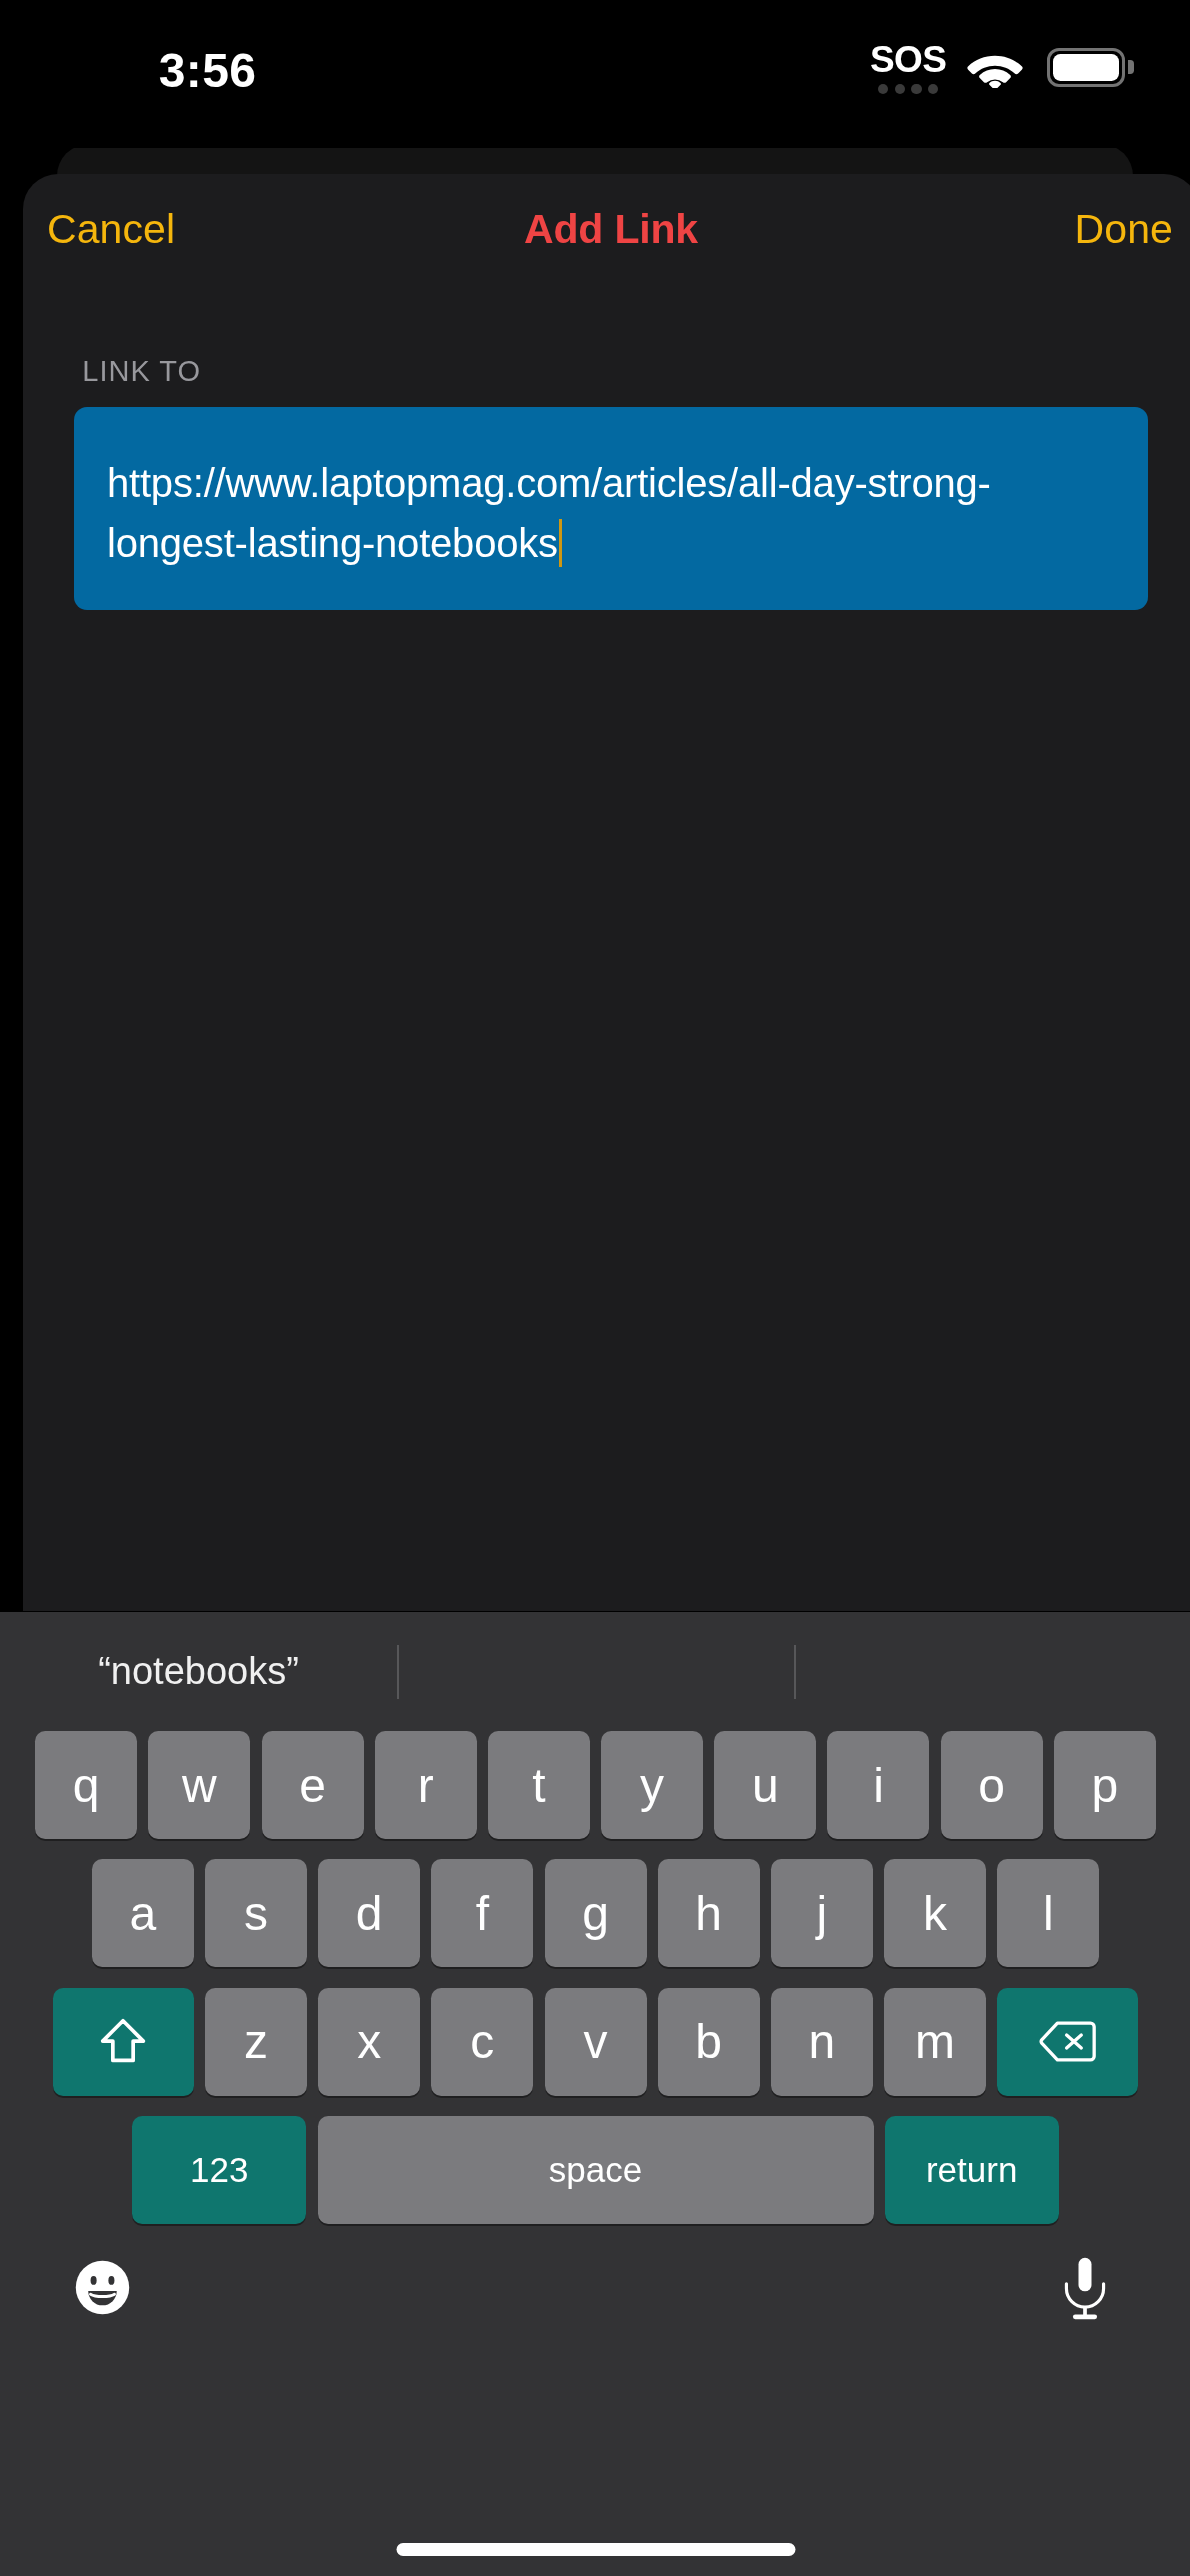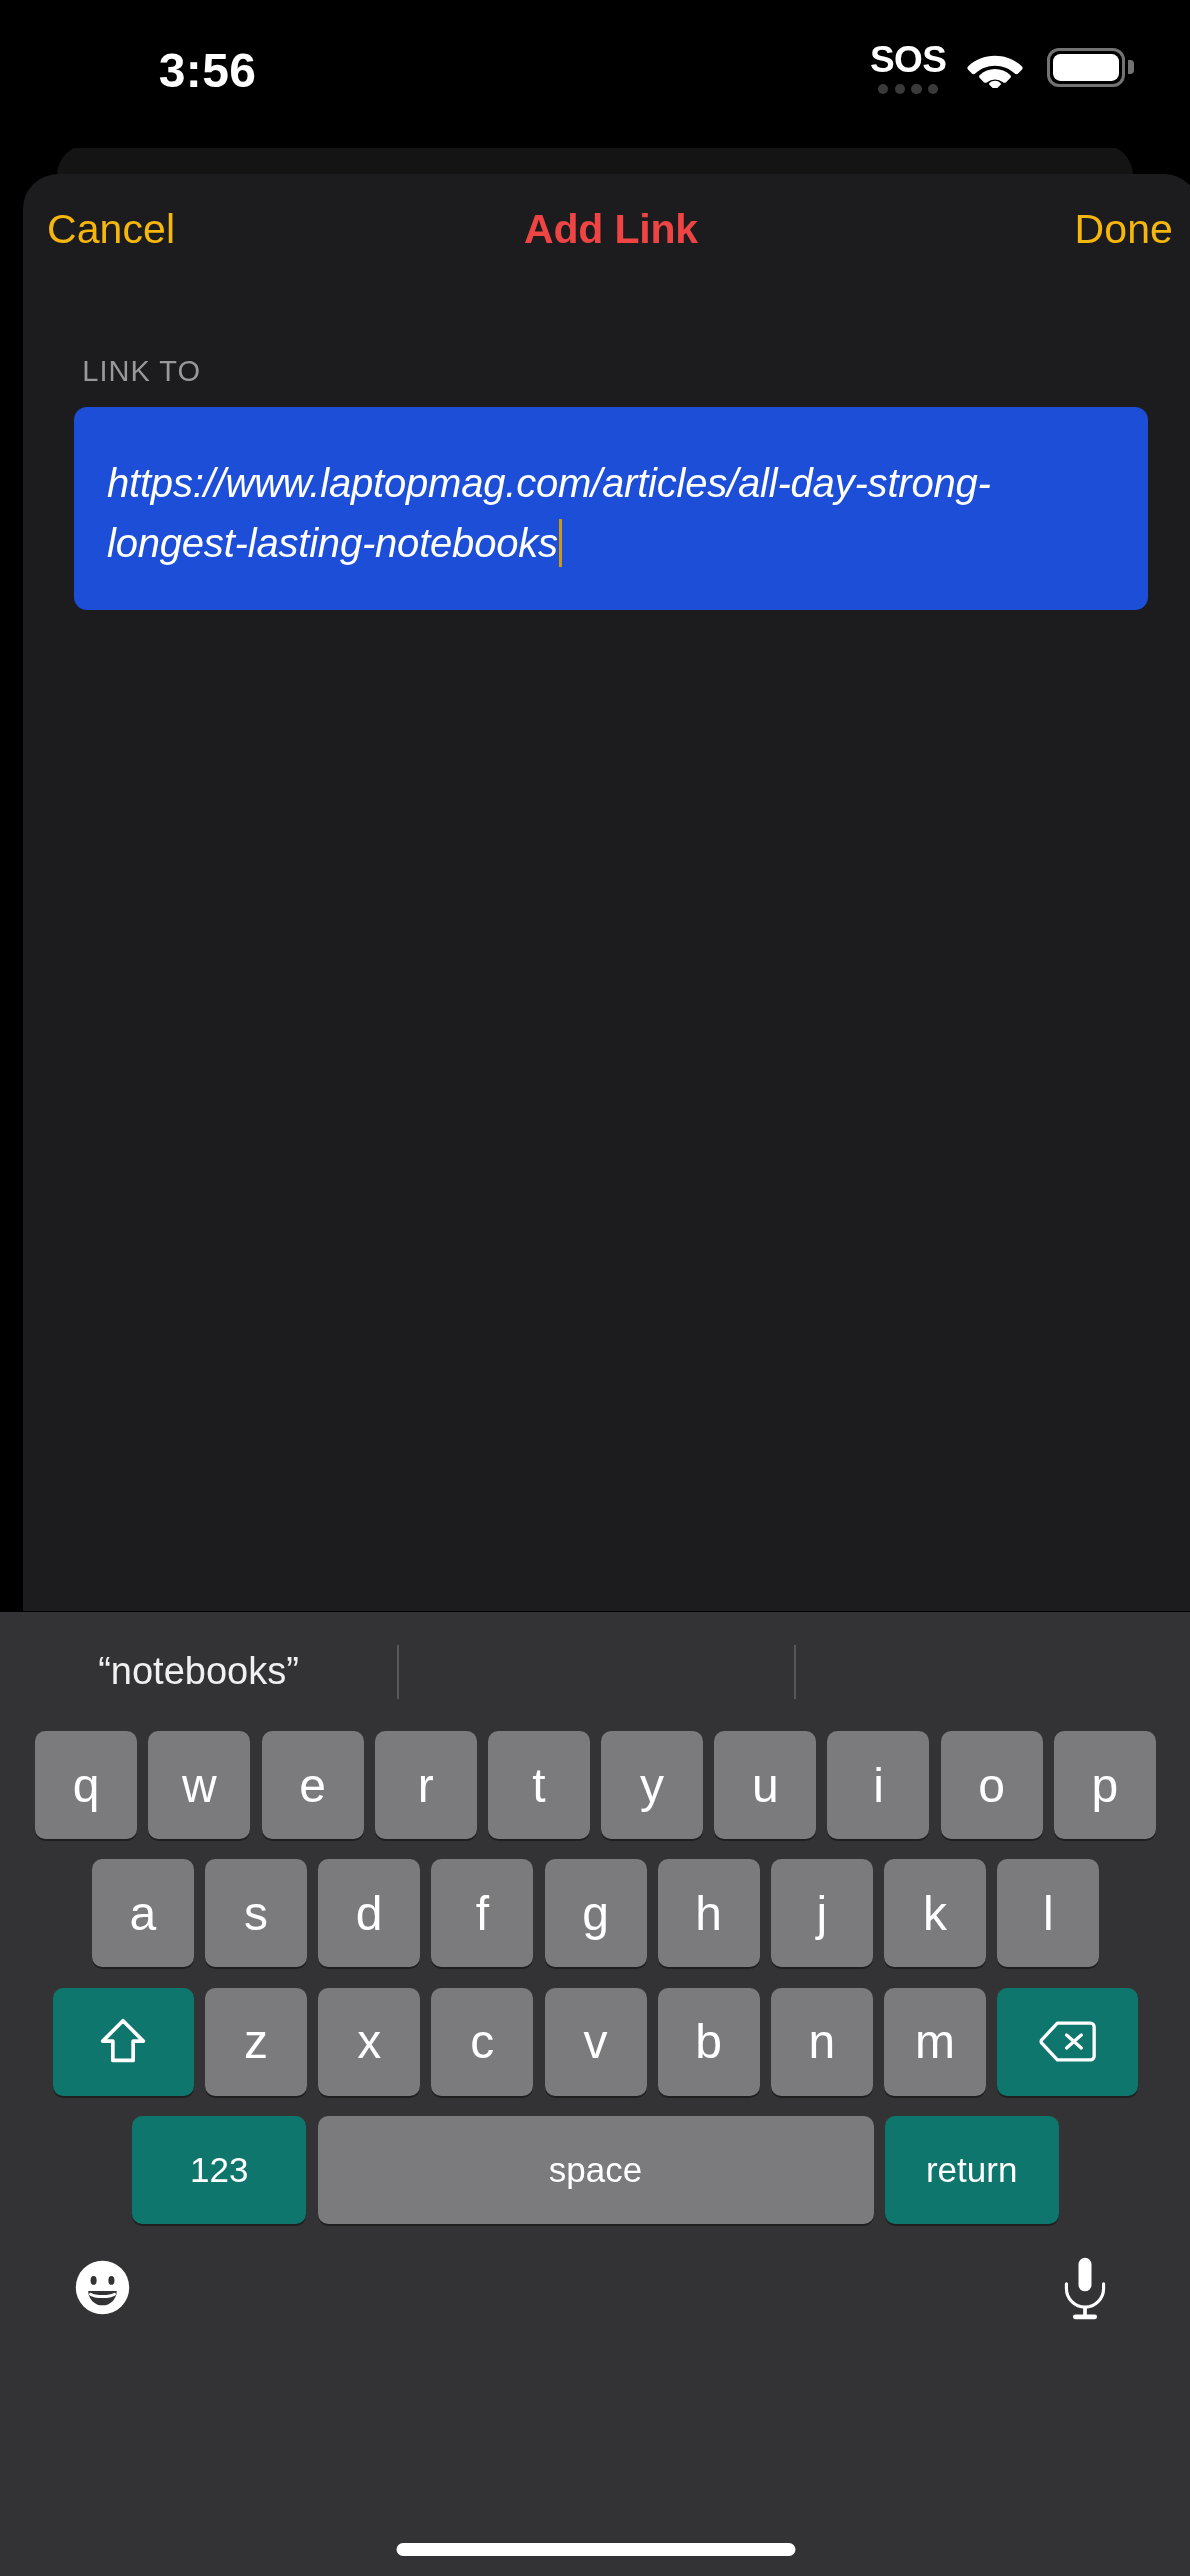--- a/index.html
+++ b/index.html
@@ -147,24 +147,23 @@
     font-size: 29px;
     font-weight: 400;
     letter-spacing: 1px;
     margin-bottom: 18.5px;
     padding-left: 8.3px;
   }
   .group-link { margin-top: 72px; }
   .group-name { margin-top: 76px; }
 
   .field-box {
-    background: #1d4ed8;
+    background: #0369a1;
     border-radius: 13px;
     position: relative;
-    font-style: italic;
   }
   .field-box.tall {
     min-height: 193px;
     padding: 46px 33px 37px 33px;
   }
   .field-box.short {
     height: 104px;
     padding: 0 93px 0 33px;
     display: flex;
     align-items: center;

